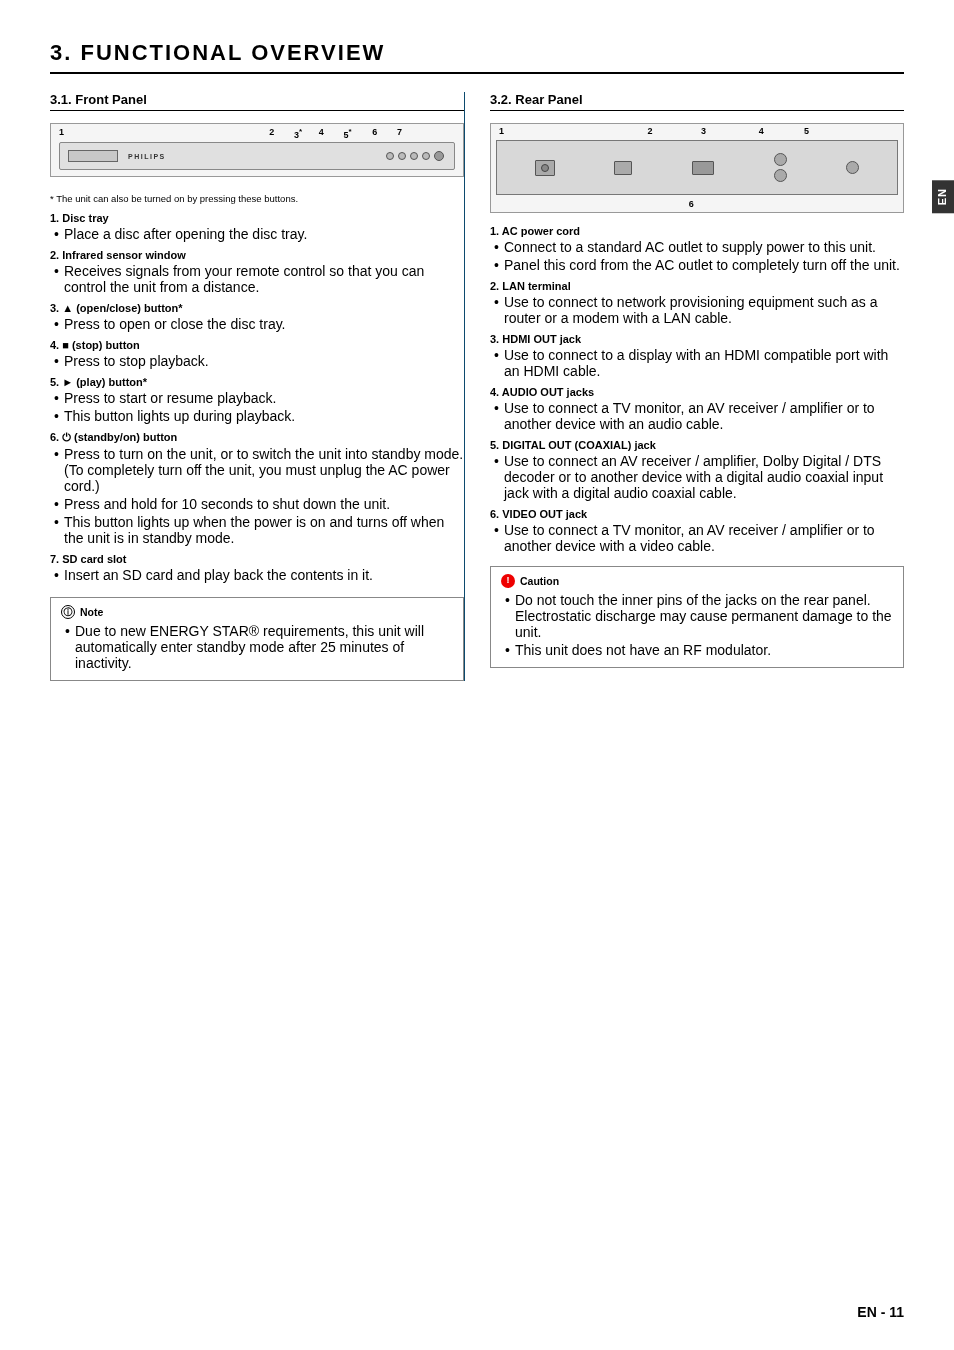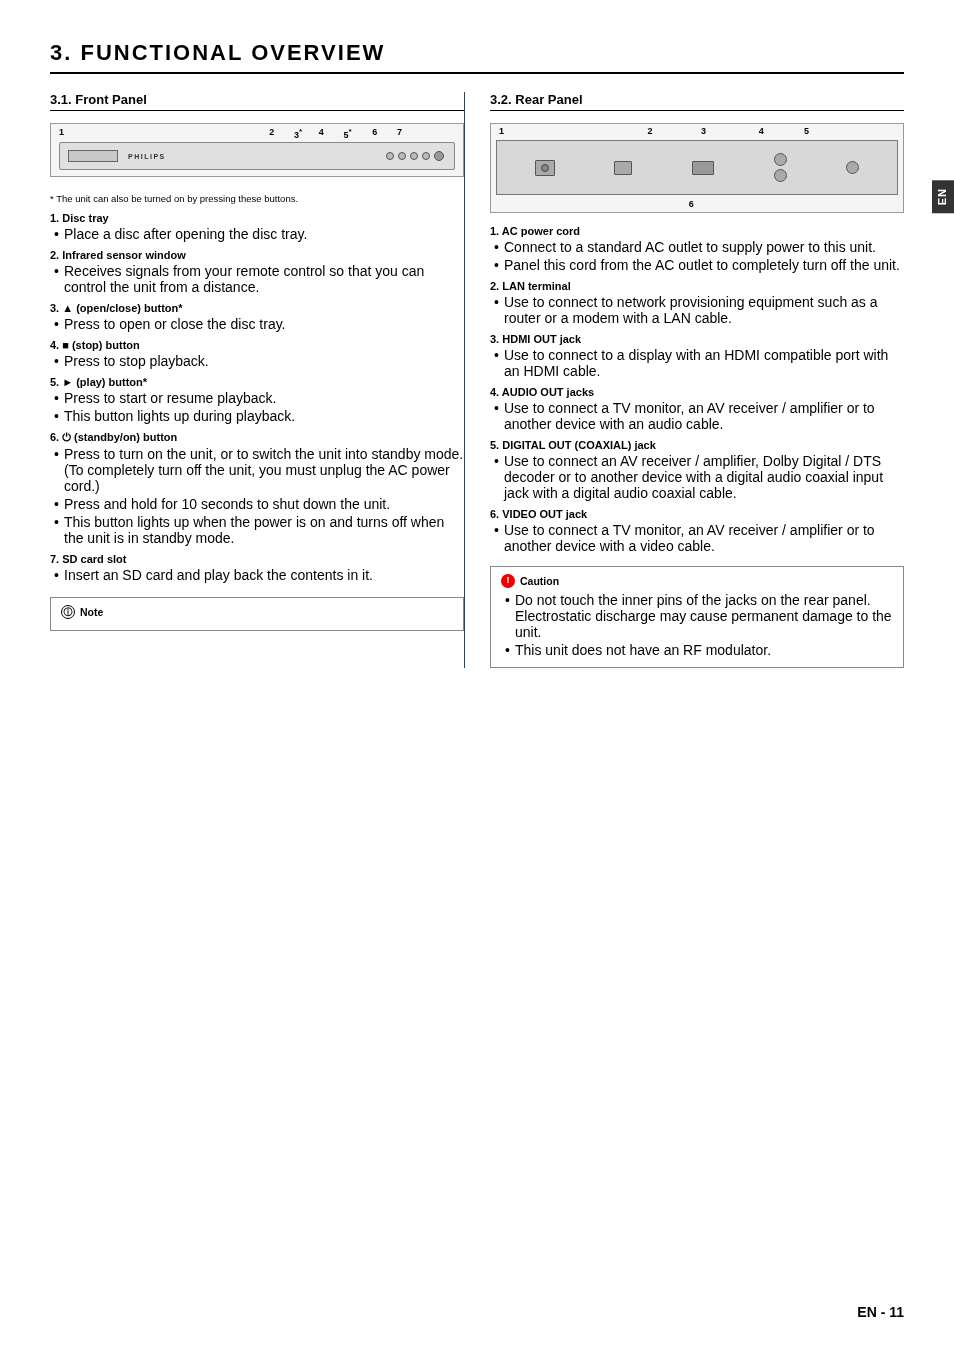--- a/index.html
+++ b/index.html
@@ -220,20 +220,23 @@
 
         <div class="item-title"><strong><span>7.</span> <span>SD card slot</span></strong></div>
         <div class="item-bullet"><span>Insert an SD card and play back the contents in it.</span></div>
       </div>
 
       <div class="note-box">
         <div class="note-header">
           <span class="note-icon">ⓘ</span>
           <strong>Note</strong>
         </div>
+        <div class="item-bullet">
+          <span>Due to new ENERGY STAR® requirements, this unit will automatically enter standby mode after 25 minutes of inactivity.</span>
+        </div>
       </div>
 
     </div>
 
     <div class="right-col">
       <div class="section-title">
         <span>3.2.   Rear Panel</span>
       </div>
 
       <div class="rear-panel-diagram">

